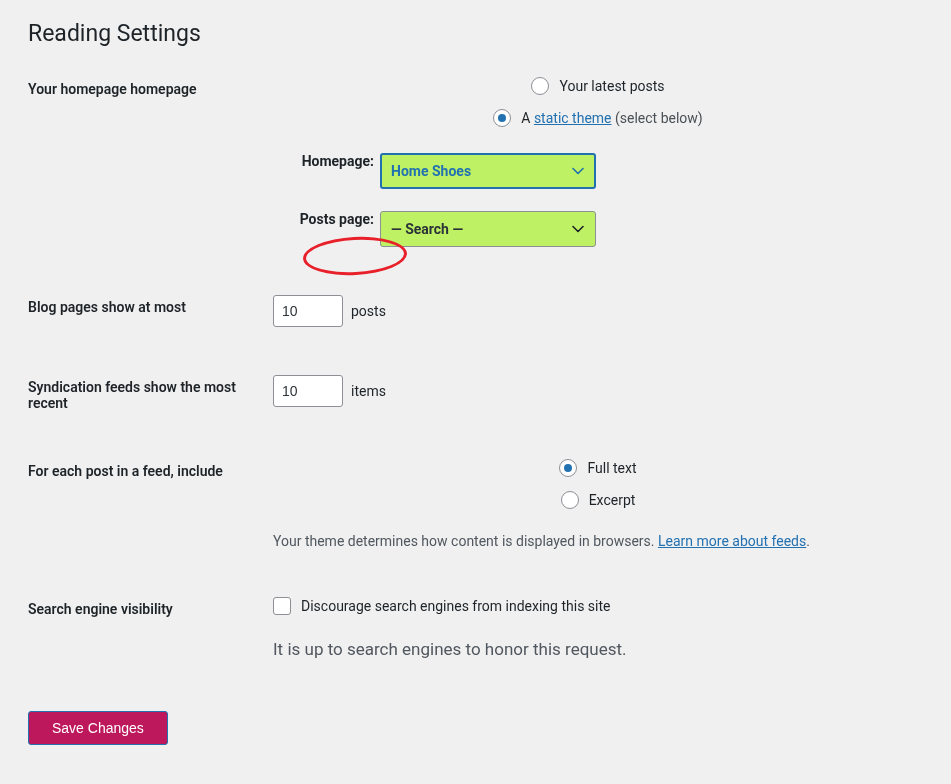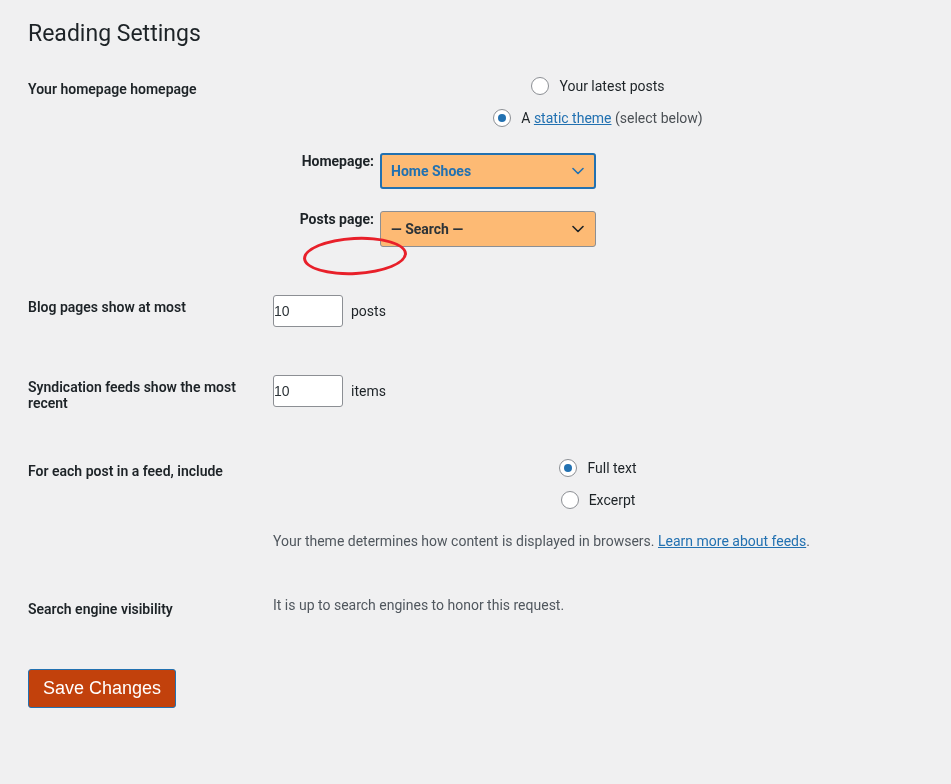--- a/index.html
+++ b/index.html
@@ -111,21 +111,21 @@
       width: 104px;
       height: 38px;
       left: 275px;
       top: 160px;
       pointer-events: none;
       transform: rotate(-3deg);
     }
     .select-box {
       width: 216px;
       height: 36px;
-      background: #fdba74;
+      background: #bef264;
       border: 1px solid #8c8f94;
       border-radius: 3px;
       display: flex;
       align-items: center;
       justify-content: space-between;
       padding: 0 10px;
       cursor: pointer;
       color: #2c3338;
     }
     .select-box.focused {
@@ -141,46 +141,46 @@
       justify-content: center;
     }
     .chevron svg { stroke: #1d2327; }
     .select-box.focused .chevron svg { stroke: #2271b1; }
     .num-input {
       width: 70px;
       height: 32px;
       border: 1px solid #8c8f94;
       border-radius: 3px;
       background: #fff;
-      padding: 0 0;
+      padding: 0 8px;
       font-size: 14px;
       color: #2c3338;
       margin-right: 8px;
     }
     .inline-row {
       display: flex;
       align-items: center;
     }
     .desc {
       color: #50575e;
       margin-top: 24px;
       font-size: 14px;
     }
     .desc-small {
       color: #50575e;
-      margin-top: 0;
-      font-size: 14px;
+      margin-top: 24px;
+      font-size: 17px;
     }
     .save-btn {
-      background: #c2410c;
+      background: #be185d;
       color: #fff;
       border: 1px solid #2271b1;
       border-radius: 3px;
-      padding: 8px 14px;
-      font-size: 18px;
+      padding: 8px 23px;
+      font-size: 14px;
       cursor: pointer;
       margin-top: 24px;
     }
   </style>
 </head>
 <body>
 
 
 
 <h1>Reading Settings</h1>
@@ -259,20 +259,24 @@
       </div>
       <div class="desc">
         <span>Your theme determines how content is displayed in browsers. </span><a class="link">Learn more about feeds</a><span>.</span>
       </div>
     </div>
   </div>
 
   <div class="form-row" style="margin-bottom:28px;">
     <div class="label-col">Search engine visibility</div>
     <div class="field-col">
+      <div class="inline-row">
+        <span class="checkbox"></span>
+        <span class="check-label">Discourage search engines from indexing this site</span>
+      </div>
       <div class="desc-small">It is up to search engines to honor this request.</div>
     </div>
   </div>
 
 </div>
 
 <button class="save-btn">Save Changes</button>
 
 
 

